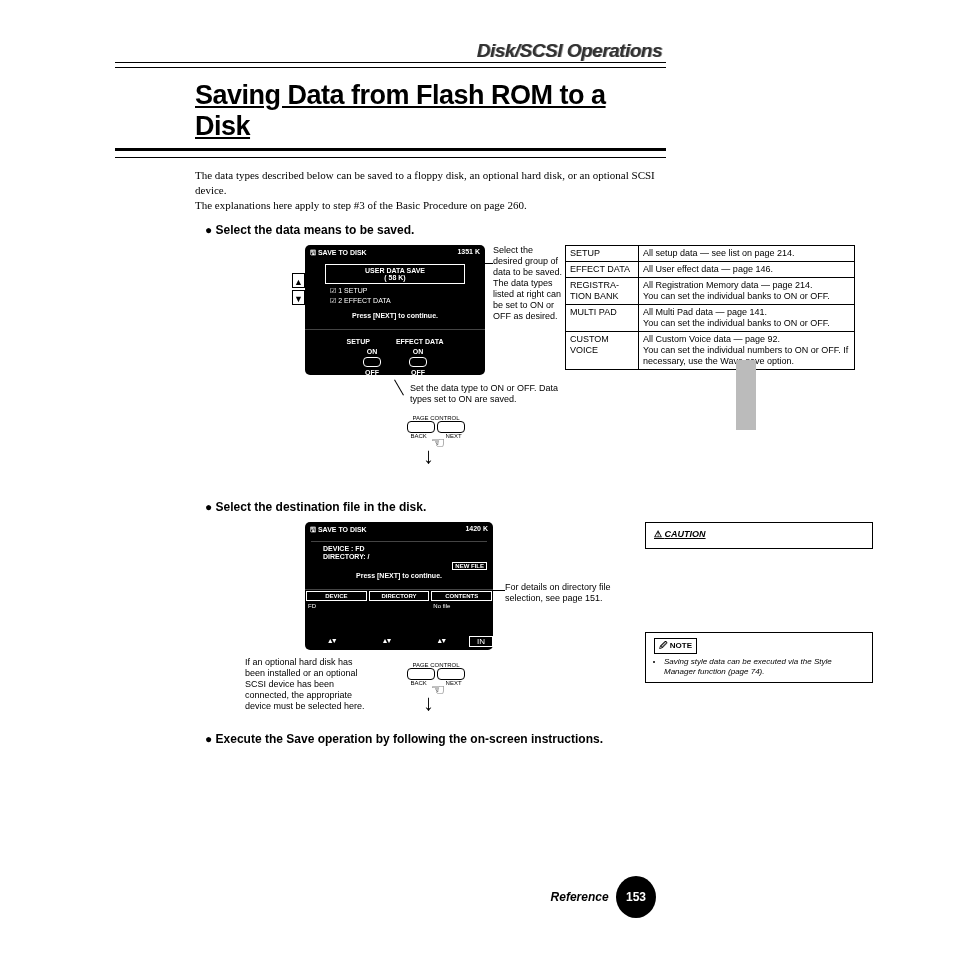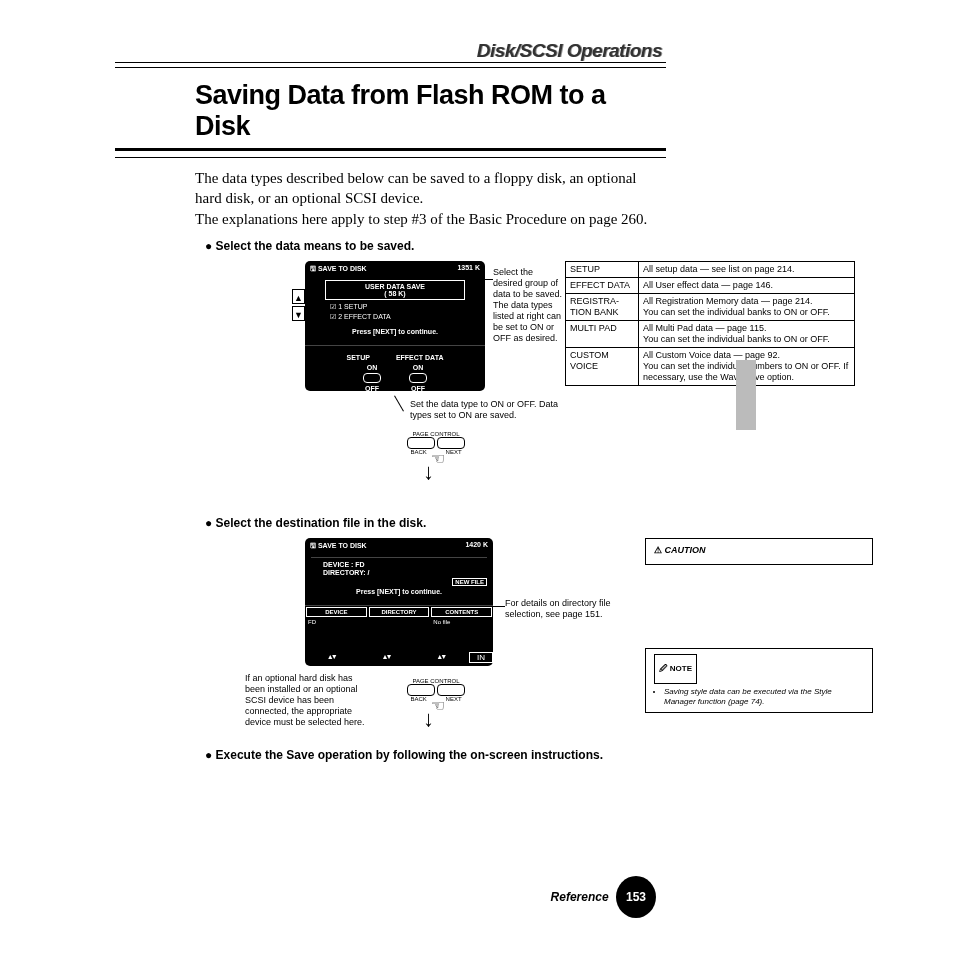--- a/index.html
+++ b/index.html
@@ -1,21 +1,21 @@
 <!DOCTYPE html>
 <html><head>
 <meta charset="utf-8">
 <style>
   body{margin:0;padding:0;background:#fff;font-family:"Times New Roman",serif;}
   .page{width:756px;height:954px;position:relative;box-sizing:border-box;padding:40px 90px 40px 115px;font-size:12px;color:#000;}
   .runhead{text-align:right;font:italic 700 19px "Arial Narrow",Arial,sans-serif;letter-spacing:-.5px;color:#333;border-bottom:1px solid #000;padding:0 4px 0 0;margin:0 0 4px 0;text-shadow:1px 0 #999;}
   .thinrule{border-top:1px solid #000;margin:0 0 6px 0;}
   .mainrule{border-top:3px solid #000;}
-  h1.title{font:700 27px "Arial Narrow",Arial,sans-serif;margin:12px 0 6px 80px;letter-spacing:-.5px;}
-  .body{margin:10px 0 0 80px;font-size:15px;line-height:1.35;}
+  h1.title{font:700 27px "Arial Narrow",Arial,sans-serif;margin:12px 0 6px 80px;letter-spacing:-.5px;text-decoration:underline;}
+  .body{margin:10px 0 0 80px;font-size:11px;line-height:1.35;}
   .bullet{font:700 12px Arial,sans-serif;margin:10px 0 8px 90px;}
   .bullet::before{content:"● ";}
   
   .sec1{position:relative;margin:0 0 0 80px;height:245px;}
   .lcd{position:absolute;background:#000;color:#fff;font:8px/10px Arial,sans-serif;border-radius:5px;}
   .lcd.a{left:110px;top:0;width:180px;height:130px;}
   .lcdhdr{display:flex;justify-content:space-between;font:700 7px Arial;padding:3px 5px;}
   .lcdhdr .l::before{content:"🖫 ";}
   .usrbox{border:1px solid #fff;margin:2px 20px;padding:2px;font:700 7px Arial;text-align:center;}
   .chkrow{font:7px Arial;padding:1px 6px 1px 25px;}
@@ -42,25 +42,25 @@
   .lcd.b{left:110px;top:0;width:188px;height:128px;}
   .devline{font:700 7px Arial;padding:1px 6px 0 18px;}
   .nfbtn{border:1px solid #fff;font:700 6px Arial;padding:0 2px;float:right;margin:2px 6px;}
   .colhdr{display:flex;margin-top:10px;font:700 6px Arial;border-top:1px solid #444;}
   .colhdr span{flex:1;text-align:center;border:1px solid #fff;margin:1px;padding:1px 0;}
   .fdrow{display:flex;font:6px Arial;}
   .fdrow span{flex:1;padding:1px 3px;}
   .tri{display:flex;position:absolute;bottom:3px;left:0;right:0;}
   .tri span{flex:1;text-align:center;font:8px Arial;color:#fff;}
   .cautionbox{position:absolute;left:450px;top:0;width:210px;border:1px solid #000;padding:6px 8px;font:italic 700 8px/10px Arial,sans-serif;}
-  .cautionbox .hd{font:italic 900 9px Arial;margin-bottom:3px;}
+  .cautionbox .hd{font:italic 900 9px Arial;margin-bottom:3px;text-decoration:underline;}
   .cautionbox .hd::before{content:"⚠ ";font-style:normal;}
   .cautionbox ul{margin:0;padding-left:10px;}
   .notebox{position:absolute;left:450px;top:110px;width:210px;border:1px solid #000;padding:5px 8px;font:italic 8px/10px Arial,sans-serif;}
-  .notebox .hd{font:700 8px Arial;font-style:normal;border:1px solid #000;display:inline-block;padding:7px 4px;margin-bottom:3px;}
+  .notebox .hd{font:700 8px Arial;font-style:normal;border:1px solid #000;display:inline-block;padding:0 4px;margin-bottom:3px;}
   .notebox .hd::before{content:"🖉 ";}
   .notebox ul{margin:0;padding-left:10px;}
   .footer{position:absolute;bottom:36px;right:100px;font:italic 700 12px Arial;}
   .footer .oval{display:inline-block;background:#000;color:#fff;border-radius:50%/50%;padding:14px 10px;font-style:normal;margin-left:4px;}
   .tab{position:absolute;right:0;top:360px;width:20px;height:70px;background:#bbb;}
   .leader{position:absolute;border-top:1px solid #000;}
 </style>
 </head>
 <body>
 <div class="page">
@@ -97,21 +97,21 @@
       <div class="btnrow">
             <span class="minibtn">SETUP</span>
             <span class="minibtn">EFFECT DATA</span>
           </div>
       <div class="onoff">
         <div class="oo"><span>ON</span><div class="pill"></div><span>OFF</span></div>
         <div class="oo"><span>ON</span><div class="pill"></div><span>OFF</span></div>
       </div>
     </div>
   </div>
-  <div class="note" style="left:298px;top:6px;width:72px;">Select the desired group of data to be saved. The data types listed at right can be set to ON or OFF as desired.</div>
+  <div class="note" style="left:298px;top:0;width:72px;">Select the desired group of data to be saved. The data types listed at right can be set to ON or OFF as desired.</div>
   <div class="note" style="left:215px;top:138px;width:160px;">Set the data type to ON or OFF. Data types set to ON are saved.</div>
   <div class="leader" style="left:290px;top:18px;width:8px;"></div>
   <div class="leader" style="left:195px;top:142px;width:18px;transform:rotate(60deg);"></div>
 
   <table class="table1">
     <tbody>
           <tr>
             <td>SETUP</td>
             <td>All setup data — see list on page 214.</td>
           </tr>
@@ -119,21 +119,21 @@
             <td>EFFECT DATA</td>
             <td>All User effect data — page 146.</td>
           </tr>
     <tr>
             <td>REGISTRA-TION BANK</td>
             <td style="white-space:pre-line;">All Registration Memory data — page 214.
 You can set the individual banks to ON or OFF.</td>
           </tr>
     <tr>
             <td>MULTI PAD</td>
-            <td style="white-space:pre-line;">All Multi Pad data — page 115.
+            <td style="white-space:pre-line;">All Multi Pad data — page 141.
 You can set the individual banks to ON or OFF.</td>
           </tr>
     <tr>
             <td>CUSTOM VOICE</td>
             <td style="white-space:pre-line;">All Custom Voice data — page 92.
 You can set the individual numbers to ON or OFF. If necessary, use the Wave save option.</td>
           </tr>
   </tbody>
       </table>
 

